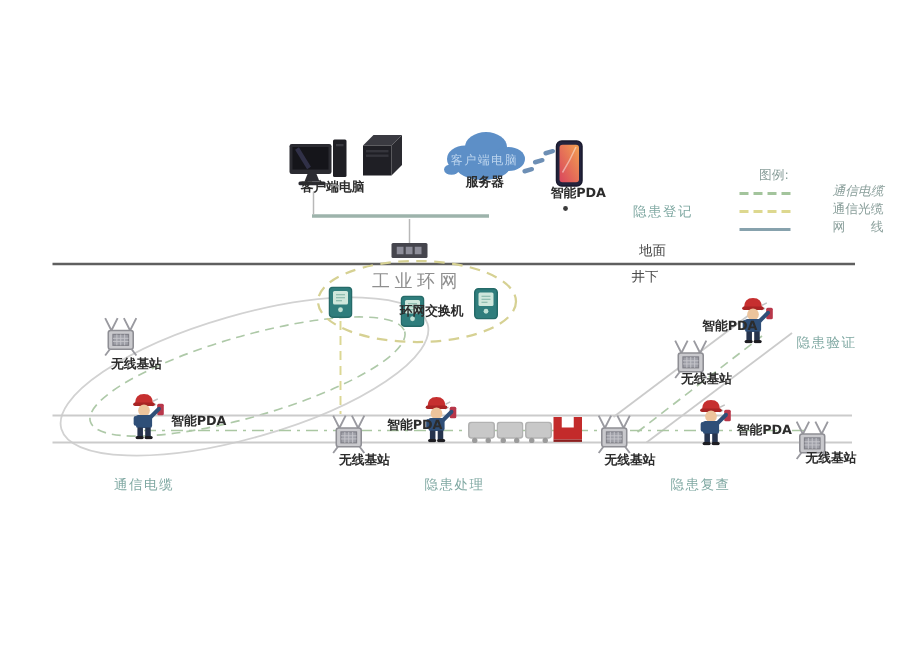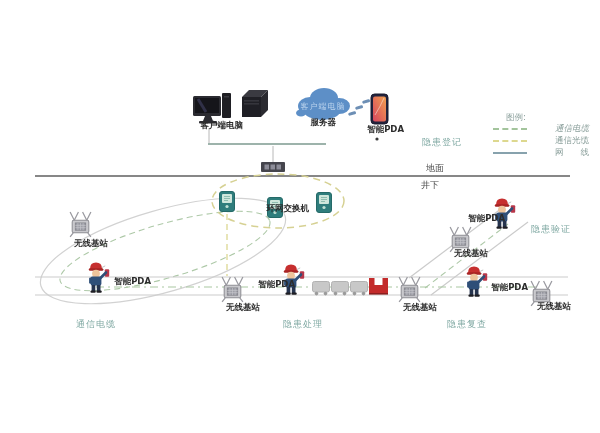--- a/index.html
+++ b/index.html
@@ -182,20 +182,21 @@
   <div class="lbl legend-lbl" style="left:531px;top:124px;font-style:italic;">通信电缆</div>
   <div class="legend-line ll-yellow" style="left:493px;top:140px;"></div>
   <div class="lbl legend-lbl" style="left:531px;top:136px;">通信光缆</div>
   <div class="legend-line ll-solid" style="left:493px;top:152px;"></div>
   <div class="lbl legend-lbl" style="left:531px;top:148px;">网　　线</div>
 </div>
 
 <div class="lbl ground-lbl" style="left:426px;top:163px;">地面</div>
 <div class="lbl ground-lbl" style="left:421px;top:180px;">井下</div>
 
+<div class="lbl ring-title" style="left:236px;top:181px;width:84px;">工业环网</div>
 <div class="lbl dev" style="left:237px;top:204px;width:72px;">环网交换机</div>
 
 <div class="lbl dev" style="left:54px;top:239px;width:54px;">无线基站</div>
 <div class="lbl dev" style="left:206px;top:303px;width:54px;">无线基站</div>
 <div class="lbl dev" style="left:383px;top:303px;width:54px;">无线基站</div>
 <div class="lbl dev" style="left:517px;top:302px;width:54px;">无线基站</div>
 <div class="lbl dev" style="left:434px;top:249px;width:54px;">无线基站</div>
 
 <div class="lbl dev" style="left:99px;top:277px;width:52px;">智能PDA</div>
 <div class="lbl dev" style="left:243px;top:280px;width:52px;">智能PDA</div>

